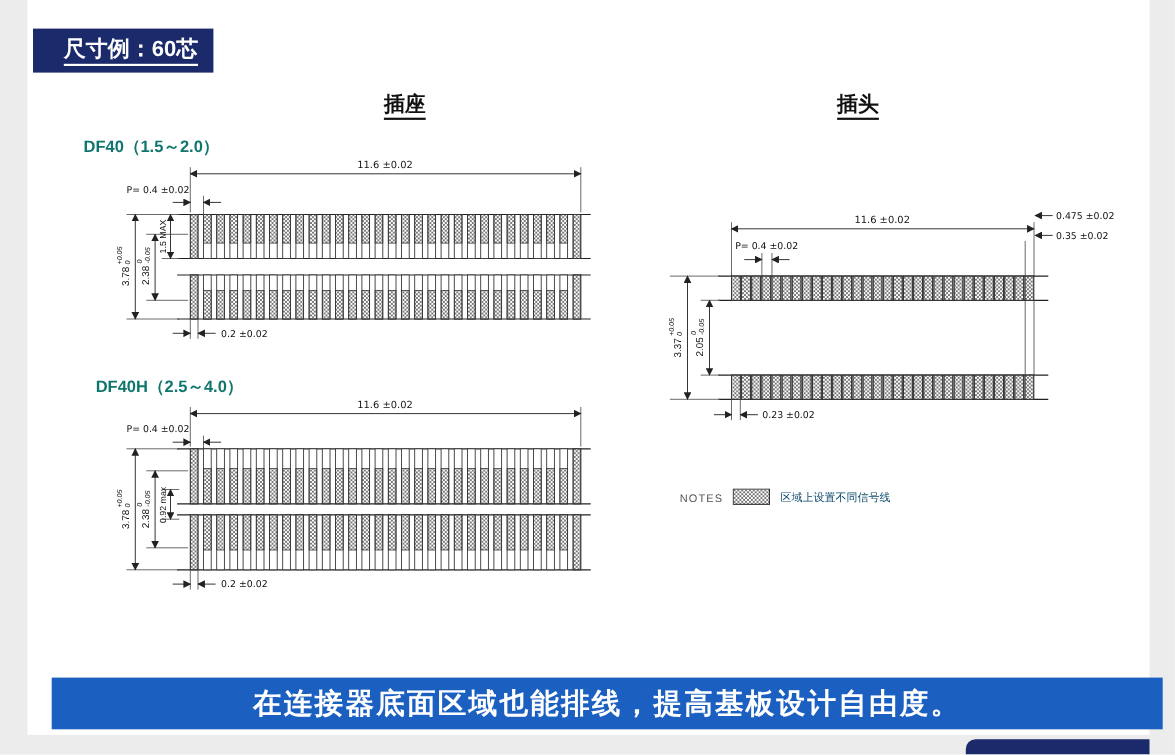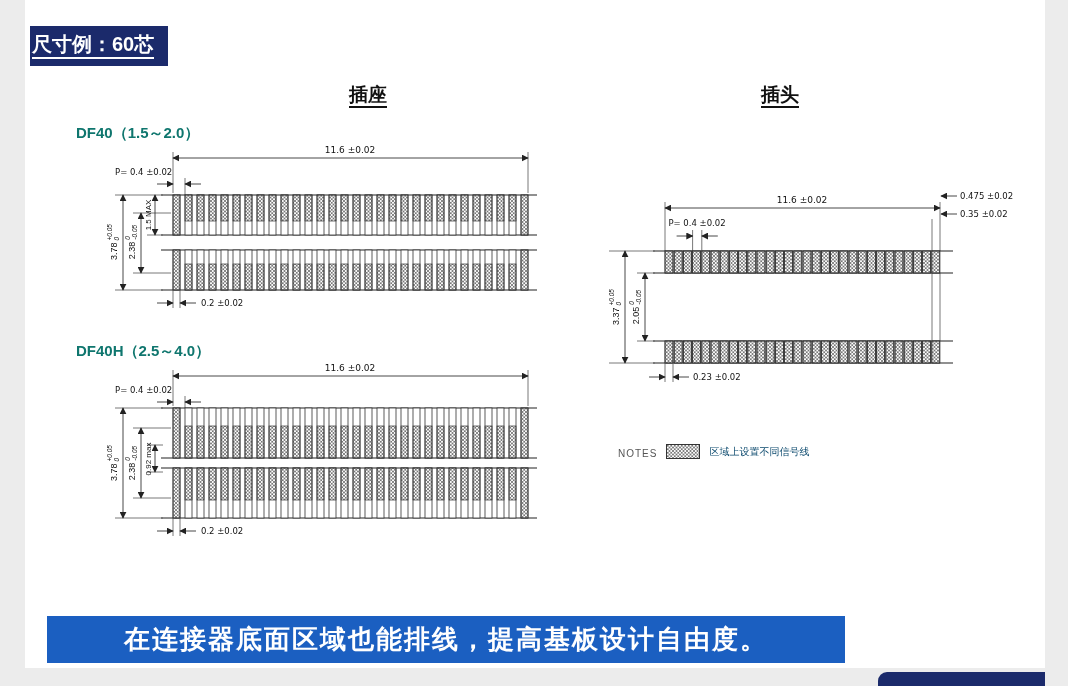--- a/index.html
+++ b/index.html
@@ -1,41 +1,41 @@
 <!DOCTYPE html>
 <html><head>
 <meta charset="utf-8">
 <style>
   html,body{margin:0;padding:0}
   .stage{position:relative;width:1068px;height:686px;background:#ececec;overflow:hidden;
          font-family:"Liberation Sans","DejaVu Sans",sans-serif;color:#111}
   .slide{position:absolute;left:25px;top:0;width:1020px;height:668px;background:#ffffff}
   .title-badge{position:absolute;left:30px;top:26px;background:#1b2a6b;color:#fff;
-               font-weight:bold;font-size:20px;padding:5px 14px 8px 2px}
+               font-weight:bold;font-size:20px;padding:5px 14px 8px 28px}
   .title-badge span{border-bottom:2px solid #fff;padding-bottom:2px}
   .col-head{position:absolute;width:160px;text-align:center;font-size:19px;font-weight:bold}
   .col-head span{border-bottom:2px solid #111;padding-bottom:1px}
   .part-label{position:absolute;font-size:15px;font-weight:bold;color:#0f766e}
   .drawing{position:absolute;overflow:visible}
   .vlab{position:absolute;display:flex;align-items:center;justify-content:center;gap:2px;
         width:70px;height:14px;transform:rotate(-90deg);font-size:9px;white-space:nowrap;color:#111}
   .vlab .tolstack{display:inline-flex;flex-direction:column;font-size:6.5px;line-height:1.05}
   svg text{font-family:"DejaVu Sans",sans-serif}
   .dtxt{font-size:9px;fill:#111}
   .dtxt-sm{font-size:8.5px;fill:#111}
   .ext{stroke:#555;stroke-width:0.8;fill:none}
   .edge{stroke:#222;stroke-width:1.1;fill:none}
   .dim{stroke:#333;stroke-width:0.9;fill:none}
   .pin{fill:#fff;stroke:#333;stroke-width:0.8}
   .pinh{fill:url(#hatch);stroke:#333;stroke-width:0.7}
   .notes-row{position:absolute;display:flex;align-items:flex-end;gap:9px}
   .notes-label{font-size:10px;color:#555;letter-spacing:1px}
   .legend-text{font-size:10px;color:#0c4a6e}
   .consult{position:absolute;font-size:14px;color:#111}
-  .banner{position:absolute;left:47px;top:616px;width:798px;height:47px;background:#1b5fc1;
+  .banner{position:absolute;left:47px;top:616px;width:1010px;height:47px;background:#1b5fc1;
           color:#fff;font-size:26px;font-weight:bold;letter-spacing:2px;
           display:flex;align-items:center;justify-content:center}
   .corner{position:absolute;left:878px;top:672px;width:167px;height:14px;background:#1b2a6b;
           border-top-left-radius:9px}
 </style>
 </head>
 <body>
 
 <div class="stage">
 
@@ -235,21 +235,21 @@
       <span class="tolstack">
           <i>0</i>
           <i>-0.05</i>
         </span>
     </div>
     <div class="vlab" style="left:28px;top:70px;font-size:8px">
       <span>1.5 MAX</span>
     </div>
   </div>
 
-  <div class="part-label" style="left:76px;top:342px">DF40H（2.5～4.0）</div>
+  <div class="part-label" style="left:87px;top:342px">DF40H（2.5～4.0）</div>
 
   <div class="drawing" style="left:85px;top:356px;width:480px;height:210px">
     <svg width="480" height="210" viewBox="0 0 480 210">
       <line class="ext" x1="88" y1="14" x2="88" y2="50"></line>
       <line class="ext" x1="443" y1="14" x2="443" y2="50"></line>
       <line class="dim" x1="88" y1="20" x2="443" y2="20" marker-start="url(#arr)" marker-end="url(#arr)"></line>
       <text class="dtxt" x="265" y="15" text-anchor="middle">11.6 ±0.02</text>
       <text class="dtxt-sm" x="30" y="37">P= 0.4 ±0.02</text>
       <line class="ext" x1="100" y1="40" x2="100" y2="52"></line>
       <line class="dim" x1="72" y1="46" x2="88" y2="46" marker-end="url(#arr)"></line>

